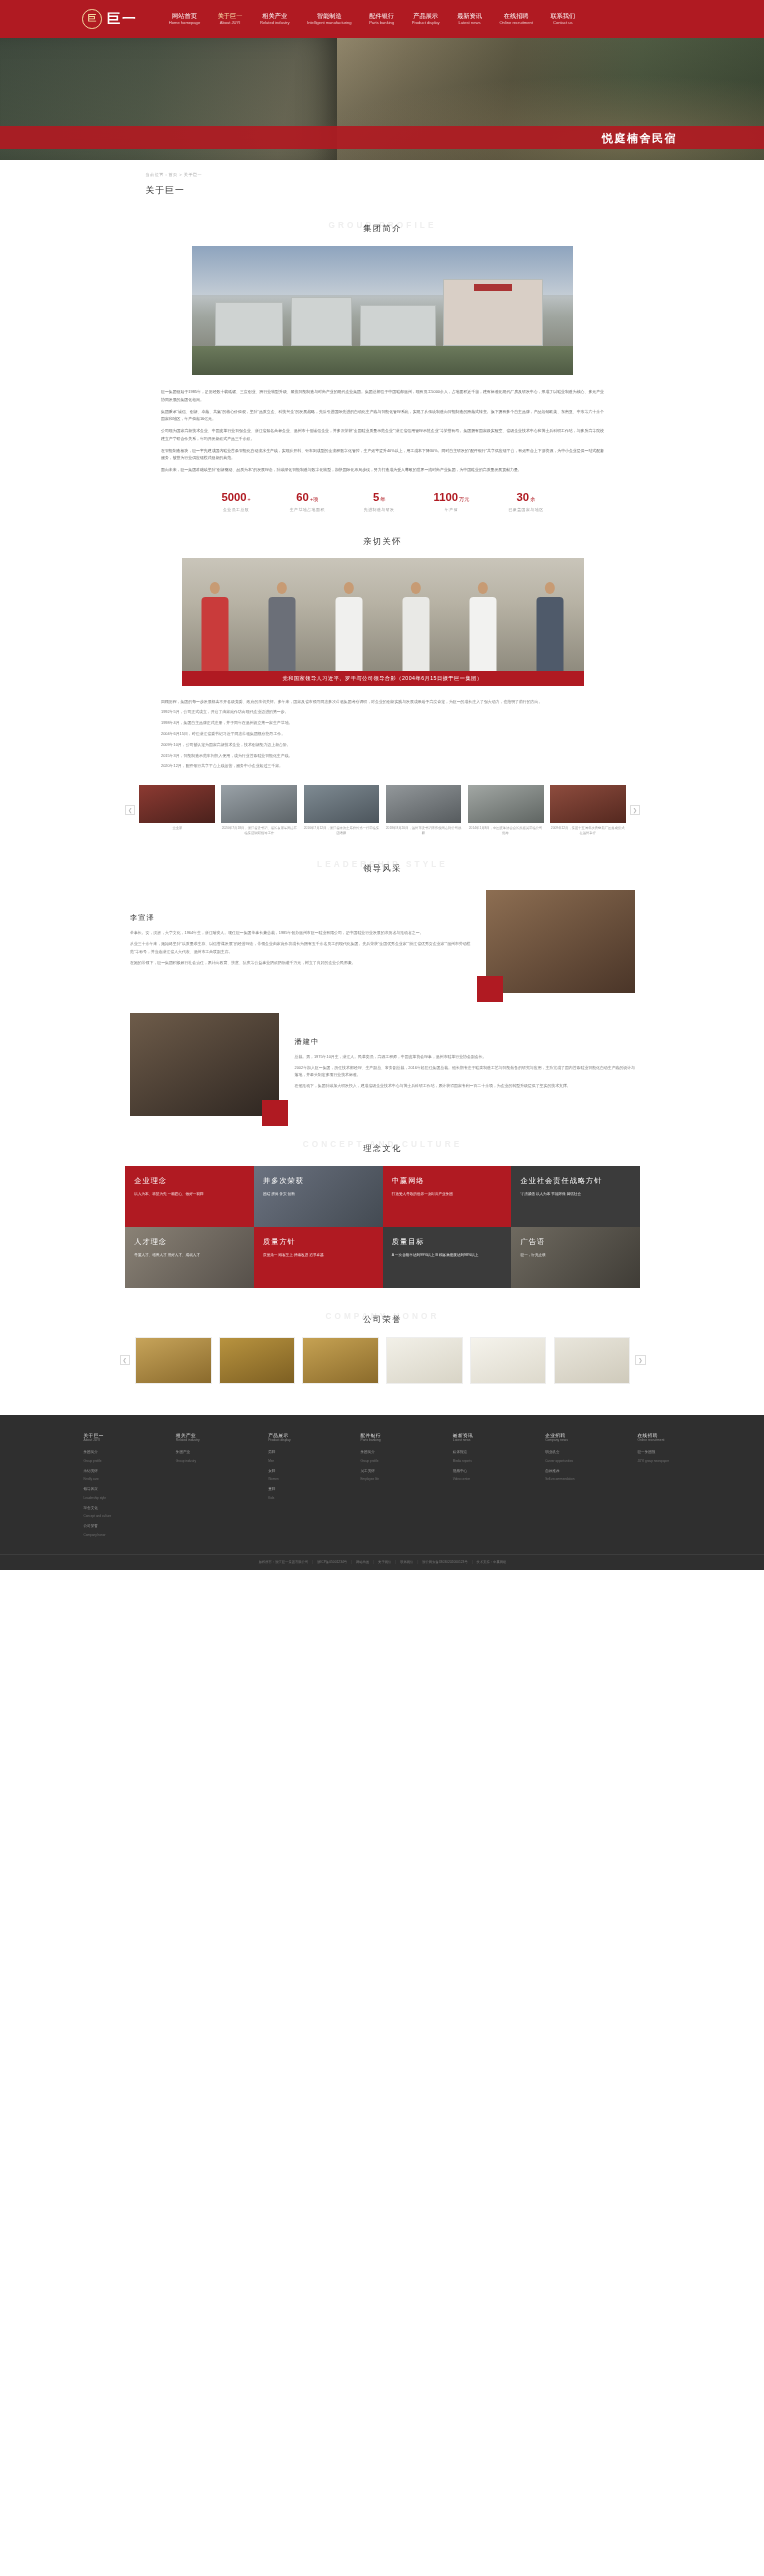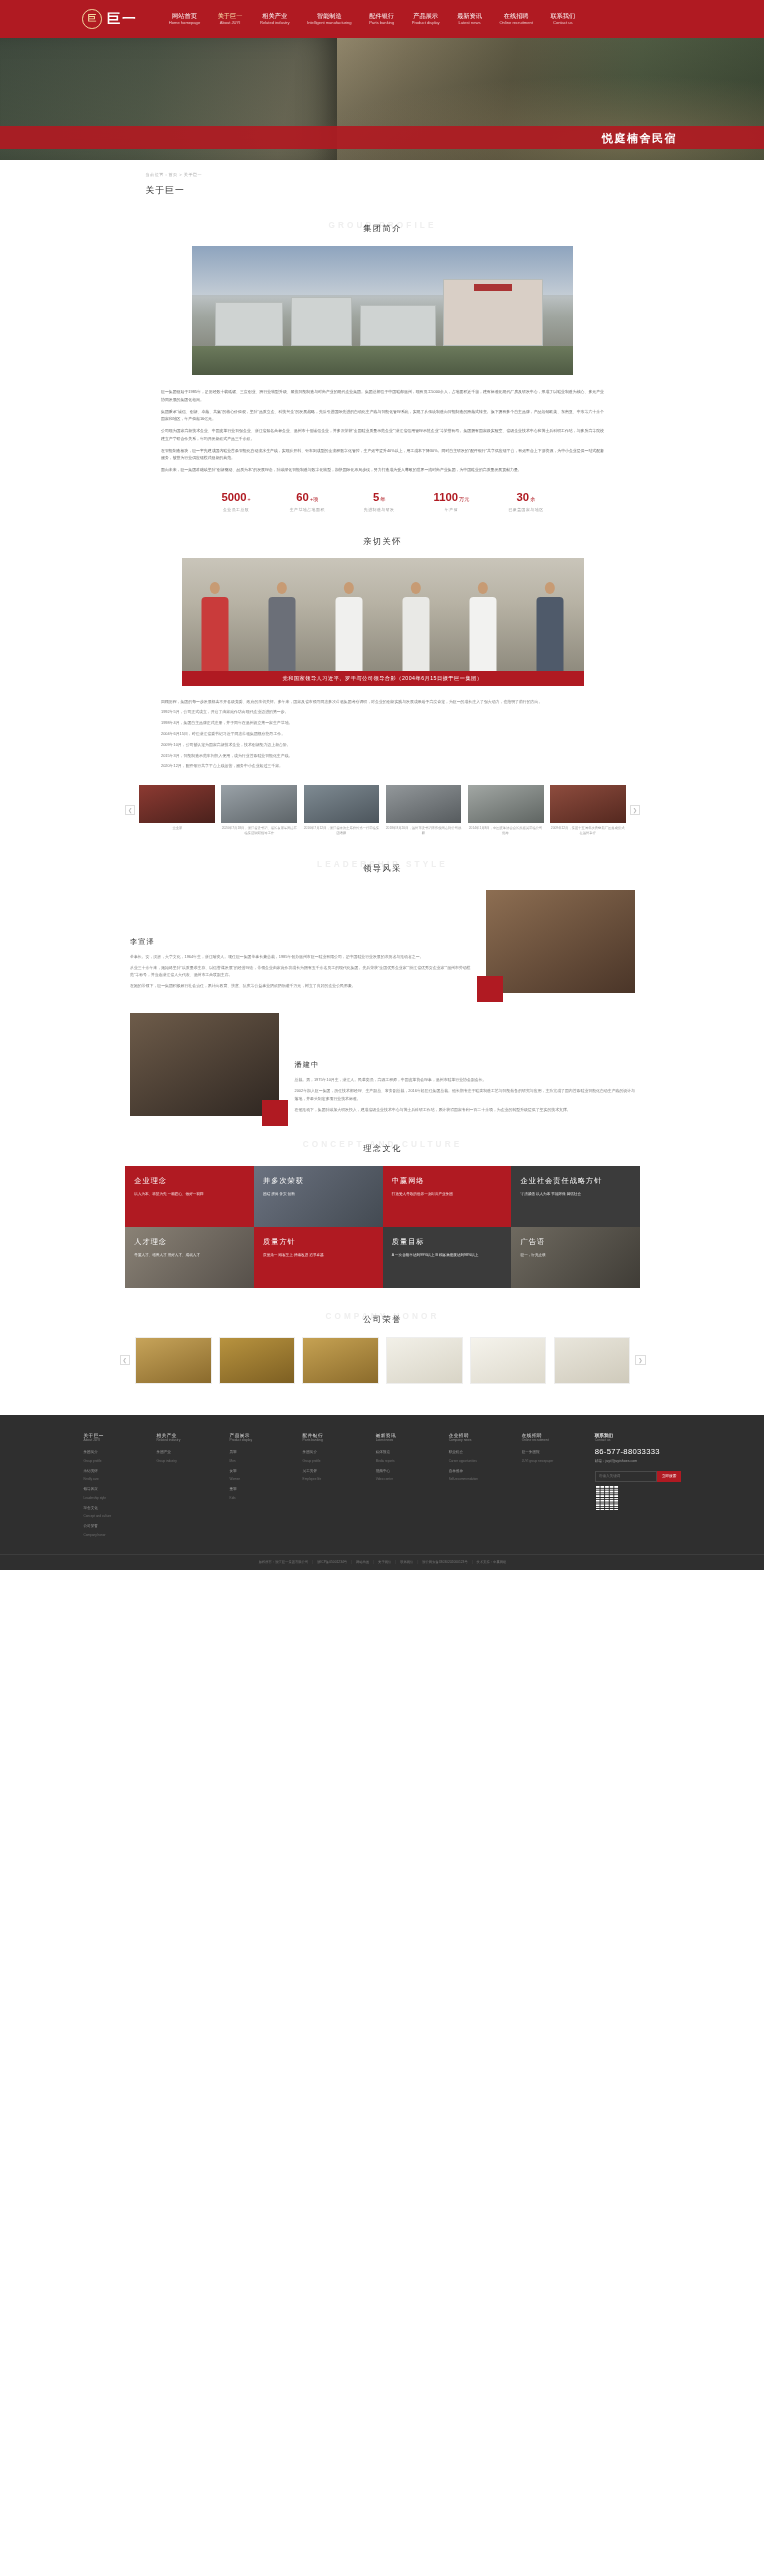--- a/index.html
+++ b/index.html
@@ -141,21 +141,21 @@
     width: 10.3px; height: 10.3px; border: 0.5px solid #ddd; color: #bbb;
     display: flex; align-items: center; justify-content: center; font-size: 5.2px;
     cursor: pointer; flex: 0 0 auto;
   }
   .gal-items { display: flex; gap: 6.2px; flex: 1; }
   .gal-item { flex: 1; }
   .gal-thumb { width: 100%; height: 38px; }
   .gal-cap { font-size: 3.3px; color: #999; text-align: center; margin-top: 3.1px; line-height: 5.2px; }
 
   
-  .leader-block { width: 505px; margin: 16px auto 0; display: flex; gap: 15.5px; align-items: flex-end; }
+  .leader-block { width: 505px; margin: 16px auto 0; display: flex; gap: 15.5px; align-items: center; }
   .leader-block.reverse { flex-direction: row-reverse; }
   .leader-text { flex: 1; }
   .leader-name { font-size: 7.2px; color: #333; letter-spacing: 1px; margin-bottom: 6.2px; }
   .leader-text p { font-size: 3.9px; line-height: 7.7px; color: #777; text-align: justify; margin-bottom: 3.1px; }
   .leader-img { width: 149px; height: 103px; position: relative; }
   .leader-img .accent {
     position: absolute; background: #b01a22; width: 26px; height: 26px;
   }
 
   
@@ -550,33 +550,20 @@
         <a style="color:#6f6f6f;font-size:3.1px;">Self-recommendation</a>
       </div>
 
       <div class="foot-col">
         <h4>在线招聘</h4>
         <div class="en">Online recruitment</div>
         <a>巨一集团报</a>
         <a style="color:#6f6f6f;font-size:3.1px;">JUYI group newspaper</a>
       </div>
 
-      <div class="foot-contact">
-        <h4>联系我们</h4>
-        <div class="en" style="font-size:3.3px;color:#8a8a8a;">Contact us</div>
-        <div class="foot-phone">86-577-88033333</div>
-        <div class="foot-mail">邮箱：juyi@juyishoes.com</div>
-        <div class="foot-search">
-          <input type="text" placeholder="请输入关键词" style="">
-          <button>立即搜索</button>
-        </div>
-        <div class="qr">
-            <div class="qr-grid"></div>
-          </div>
-      </div>
 
     </div>
 
     <div class="foot-bottom">
       <span>版权所有：浙江巨一集团有限公司</span>
       <span class="sep">|</span>
       <span>浙ICP备05001234号</span>
       <span class="sep">|</span>
       <span>网站地图</span>
       <span class="sep">|</span>

